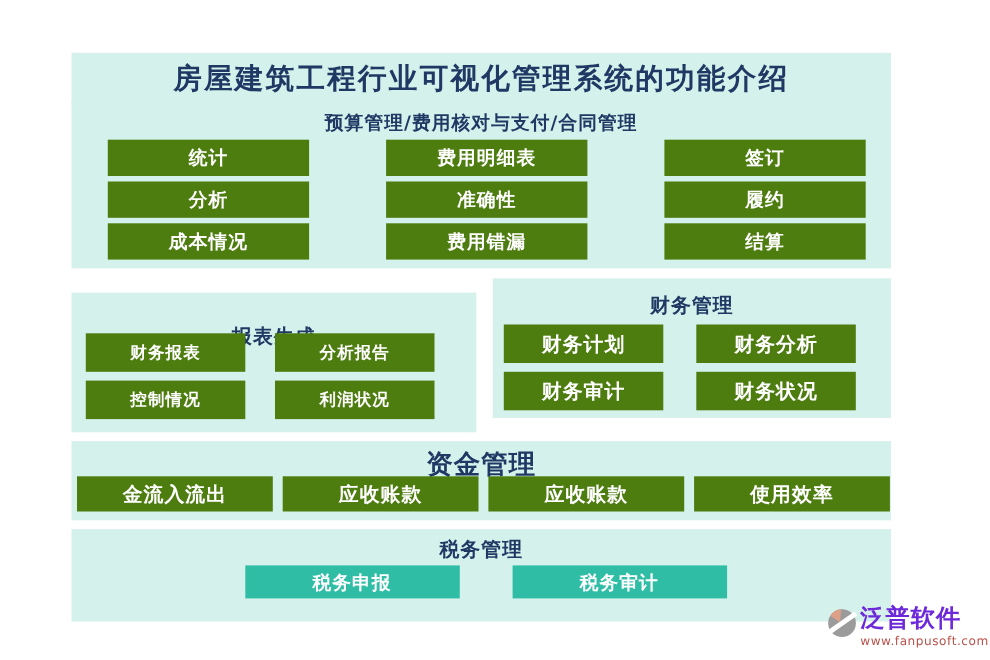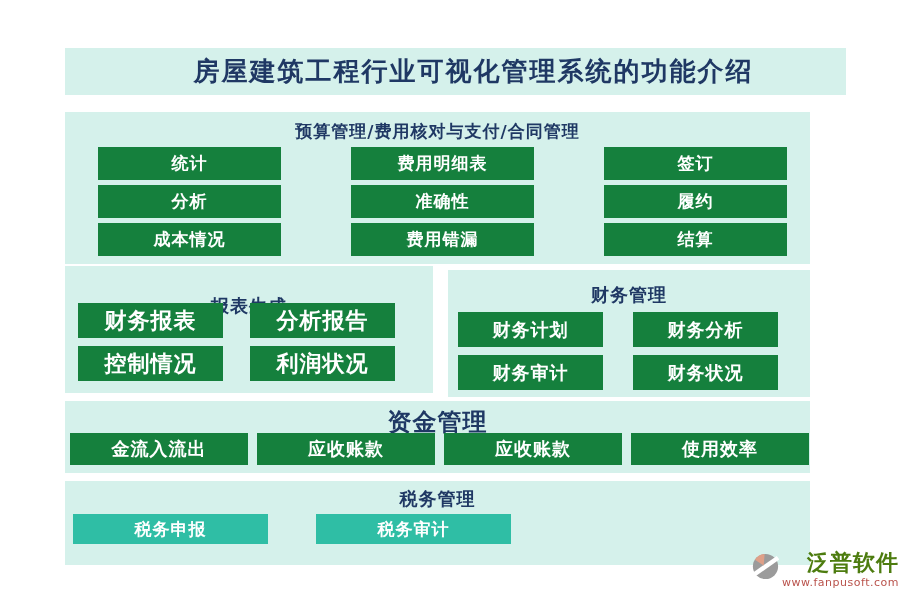--- a/index.html
+++ b/index.html
@@ -2,76 +2,76 @@
 <html><head>
 <meta charset="utf-8">
 <style>
   html,body{margin:0;padding:0;background:#ffffff;}
   .canvas{
     position:relative;width:900px;height:600px;background:#ffffff;overflow:hidden;
     font-family:"DejaVu Serif","Liberation Serif",serif;
   }
   .panel{position:absolute;background:#D5F1EB;}
   
-  #title-bar{left:65px;top:48px;width:745px;height:47px;display:flex;align-items:center;justify-content:center;padding-left:36px;}
+  #title-bar{left:65px;top:48px;width:745px;height:47px;display:flex;align-items:center;justify-content:center;}
   .main-title{font-size:26px;font-weight:bold;color:#1F3864;letter-spacing:2px;white-space:nowrap;}
   
   .sec-header{text-align:center;color:#1F3864;font-weight:bold;font-size:17px;letter-spacing:1px;}
   .btn{
-    background:#15803d;color:#FFFFFF;display:flex;align-items:center;justify-content:center;
+    background:#4d7c0f;color:#FFFFFF;display:flex;align-items:center;justify-content:center;
     font-weight:bold;font-size:17px;letter-spacing:1px;cursor:pointer;white-space:nowrap;
   }
   .btn.teal{background:#2FBEA5;}
   
-  #sec-budget{left:65px;top:112px;width:745px;height:152px;}
+  #sec-budget{left:65px;top:92px;width:745px;height:152px;}
   #sec-budget .sec-header{padding-top:8px;}
   #sec-budget .btn-grid{
     position:absolute;left:33px;top:35px;
     display:grid;grid-template-columns:183px 183px 183px;column-gap:70px;row-gap:5px;
   }
   #sec-budget .btn{height:33px;}
   
   #sec-report{left:65px;top:266px;width:368px;height:127px;}
   #sec-report .sec-header{padding-top:28px;font-size:18px;}
   #sec-report .btn-grid{
     position:absolute;left:13px;top:37px;
     display:grid;grid-template-columns:145px 145px;column-gap:27px;row-gap:8px;
   }
-  #sec-report .btn{height:35px;font-size:22px;}
+  #sec-report .btn{height:35px;font-size:15px;}
   
-  #sec-finance{left:448px;top:270px;width:362px;height:127px;}
+  #sec-finance{left:448px;top:253px;width:362px;height:127px;}
   #sec-finance .sec-header{padding-top:13px;font-size:18px;}
   #sec-finance .btn-grid{
     position:absolute;left:10px;top:42px;
     display:grid;grid-template-columns:145px 145px;column-gap:30px;row-gap:8px;
   }
   #sec-finance .btn{height:35px;font-size:18px;}
   
   #sec-fund{left:65px;top:401px;width:745px;height:72px;}
   #sec-fund .sec-header{padding-top:5px;font-size:24px;}
   #sec-fund .btn-row{
     position:absolute;left:5px;top:32px;
     display:grid;grid-template-columns:repeat(4,178px);column-gap:9px;
   }
   #sec-fund .btn{height:32px;font-size:18px;}
   
   #sec-tax{left:65px;top:481px;width:745px;height:84px;}
   #sec-tax .sec-header{padding-top:6px;font-size:18px;}
   #sec-tax .btn-row{
     position:absolute;left:0;top:33px;width:745px;
-    display:flex;gap:48px;padding-left:8px;box-sizing:border-box;
+    display:flex;justify-content:center;gap:48px;padding-left:8px;box-sizing:border-box;
   }
   #sec-tax .btn{width:195px;height:30px;}
   
   #footer-logo{
     position:absolute;left:752px;top:551px;width:146px;
     display:flex;align-items:flex-start;gap:3px;
   }
   .logo-text-col{display:flex;flex-direction:column;line-height:1;}
-  .brand-name{font-size:22px;font-weight:bold;color:#4d7c0f;letter-spacing:1px;text-align:right;}
+  .brand-name{font-size:22px;font-weight:bold;color:#6d28d9;letter-spacing:1px;}
   .brand-url{font-size:11px;color:#B9524B;margin-top:4px;letter-spacing:0.5px;font-family:"DejaVu Sans","Liberation Sans",sans-serif;}
 </style>
 </head>
 <body>
 
 <div class="canvas">
 
   <div class="panel" id="title-bar">
     <div class="main-title">房屋建筑工程行业可视化管理系统的功能介绍</div>
   </div>

